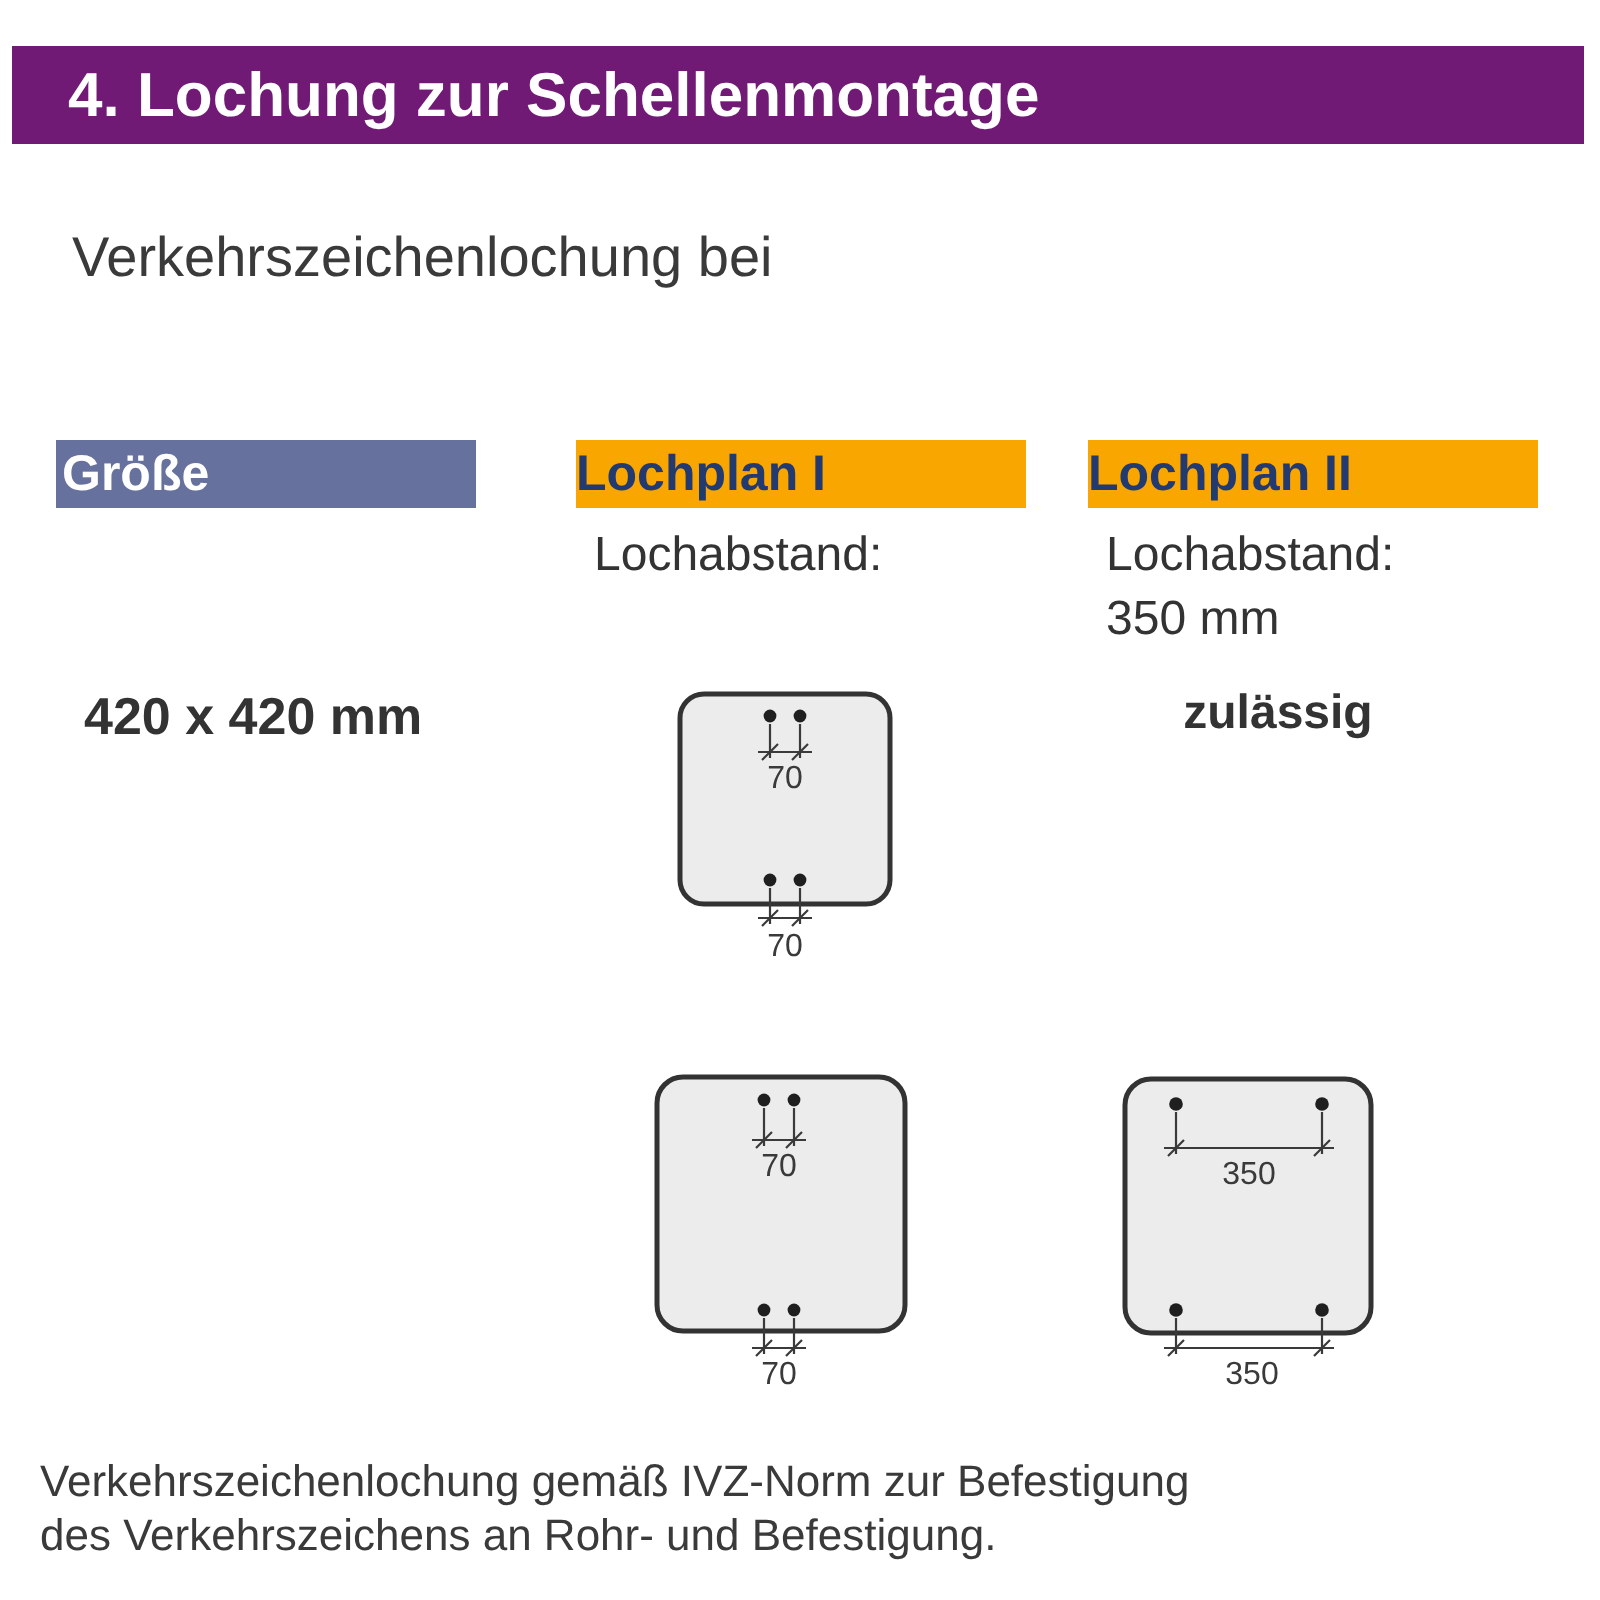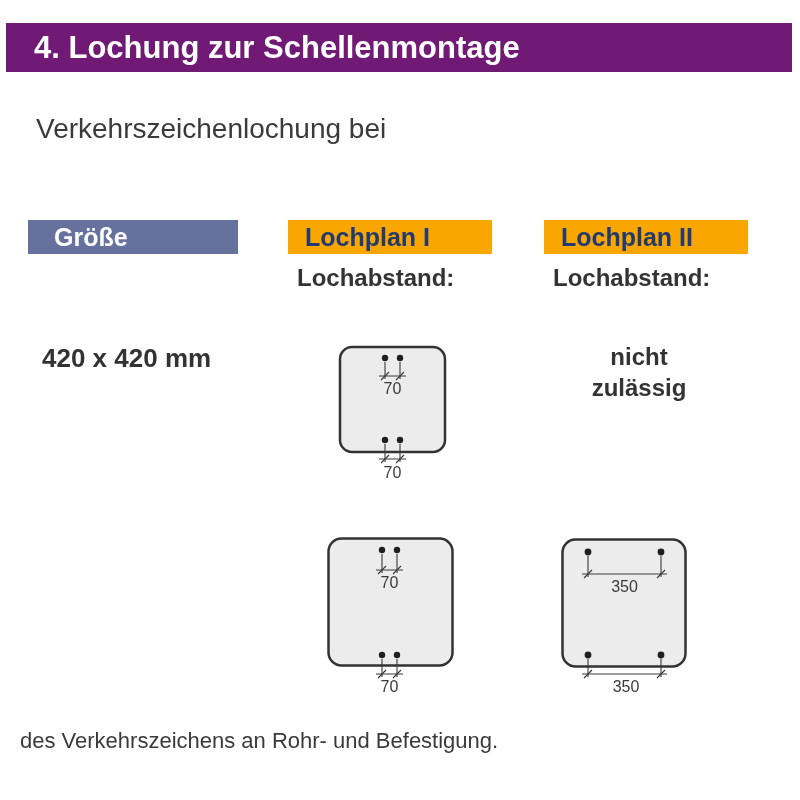--- a/index.html
+++ b/index.html
@@ -37,35 +37,35 @@
     top: 220px; height: 34px;
     font-size: 25px;
     font-weight: bold;
     line-height: 34px;
     white-space: nowrap;
   }
   .colhead.size-col {
     left: 28px; width: 210px;
     background: #67719e;
     color: #ffffff;
-    padding-left: 26px;
+    padding-left: 3px;
   }
   .colhead.plan-col {
-    width: 204px;
+    width: 225px;
     background: #f9a600;
     color: #223a70;
-    padding-left: 17px;
+    padding-left: 0;
   }
   .colhead.plan1 { left: 288px; }
   .colhead.plan2 { left: 544px; }
   .spacing-note {
     position: absolute;
     top: 262px;
     font-size: 24px;
-    font-weight: bold;
+    font-weight: normal;
     line-height: 32px;
     color: #333333;
   }
   .spacing-note.col1 { left: 297px; }
   .spacing-note.col2 { left: 553px; }
   .size-label {
     position: absolute;
     left: 42px;
     font-size: 26px;
     font-weight: bold;
@@ -126,20 +126,21 @@
   </div>
   <div class="colhead plan-col plan2">
     <span>Lochplan II</span>
   </div>
 
   <div class="spacing-note col1">
     <div>Lochabstand:</div>
   </div>
   <div class="spacing-note col2">
     <div>Lochabstand:</div>
+    <div>350 mm</div>
   </div>
 
   <div class="size-label row1">420 x 420 mm</div>
 
   <svg class="diagram d420p1" width="130" height="150" viewBox="0 0 130 150">
     <rect class="sign-plate" x="10" y="5" width="105" height="105" rx="12" ry="12"></rect>
 
     <path class="dim-line" d="M55 20 V37 M70 20 V37 M49 34 H76"></path>
     <path class="dim-line" d="M51 38 L59 30 M66 38 L74 30"></path>
     <circle class="hole" cx="55" cy="16" r="3.2"></circle>
@@ -147,21 +148,20 @@
     <text class="dim-text" x="62.5" y="52">70</text>
 
     <path class="dim-line" d="M55 102 V120 M70 102 V120 M49 117 H76"></path>
     <path class="dim-line" d="M51 121 L59 113 M66 121 L74 113"></path>
     <circle class="hole" cx="55" cy="98" r="3.2"></circle>
     <circle class="hole" cx="70" cy="98" r="3.2"></circle>
     <text class="dim-text" x="62.5" y="136">70</text>
   </svg>
 
   <div class="not-allowed">
-    <div>nicht</div>
     <div>zulässig</div>
   </div>
 
 
   <svg class="diagram d600p1" width="140" height="165" viewBox="0 0 140 165">
     <rect class="sign-plate" x="4.5" y="4.5" width="124" height="127" rx="13" ry="13"></rect>
     <path class="dim-line" d="M58 20 V39 M73 20 V39 M52 36 H79"></path>
     <path class="dim-line" d="M54 40 L62 32 M69 40 L77 32"></path>
     <circle class="hole" cx="58" cy="16" r="3.2"></circle>
     <circle class="hole" cx="73" cy="16" r="3.2"></circle>
@@ -181,16 +181,17 @@
     <circle class="hole" cx="105" cy="18" r="3.4"></circle>
     <text class="dim-text" x="68.5" y="58">350</text>
     <path class="dim-line" d="M32 125 V143 M105 125 V143 M26 140 H111"></path>
     <path class="dim-line" d="M28 144 L36 136 M101 144 L109 136"></path>
     <circle class="hole" cx="32" cy="121" r="3.4"></circle>
     <circle class="hole" cx="105" cy="121" r="3.4"></circle>
     <text class="dim-text" x="70" y="158">350</text>
   </svg>
 
   <div class="footer">
+    <div>Verkehrszeichenlochung gemäß IVZ-Norm zur Befestigung</div>
     <div>des Verkehrszeichens an Rohr- und Befestigung.</div>
   </div>
 
 </div>
 
 </body></html>

